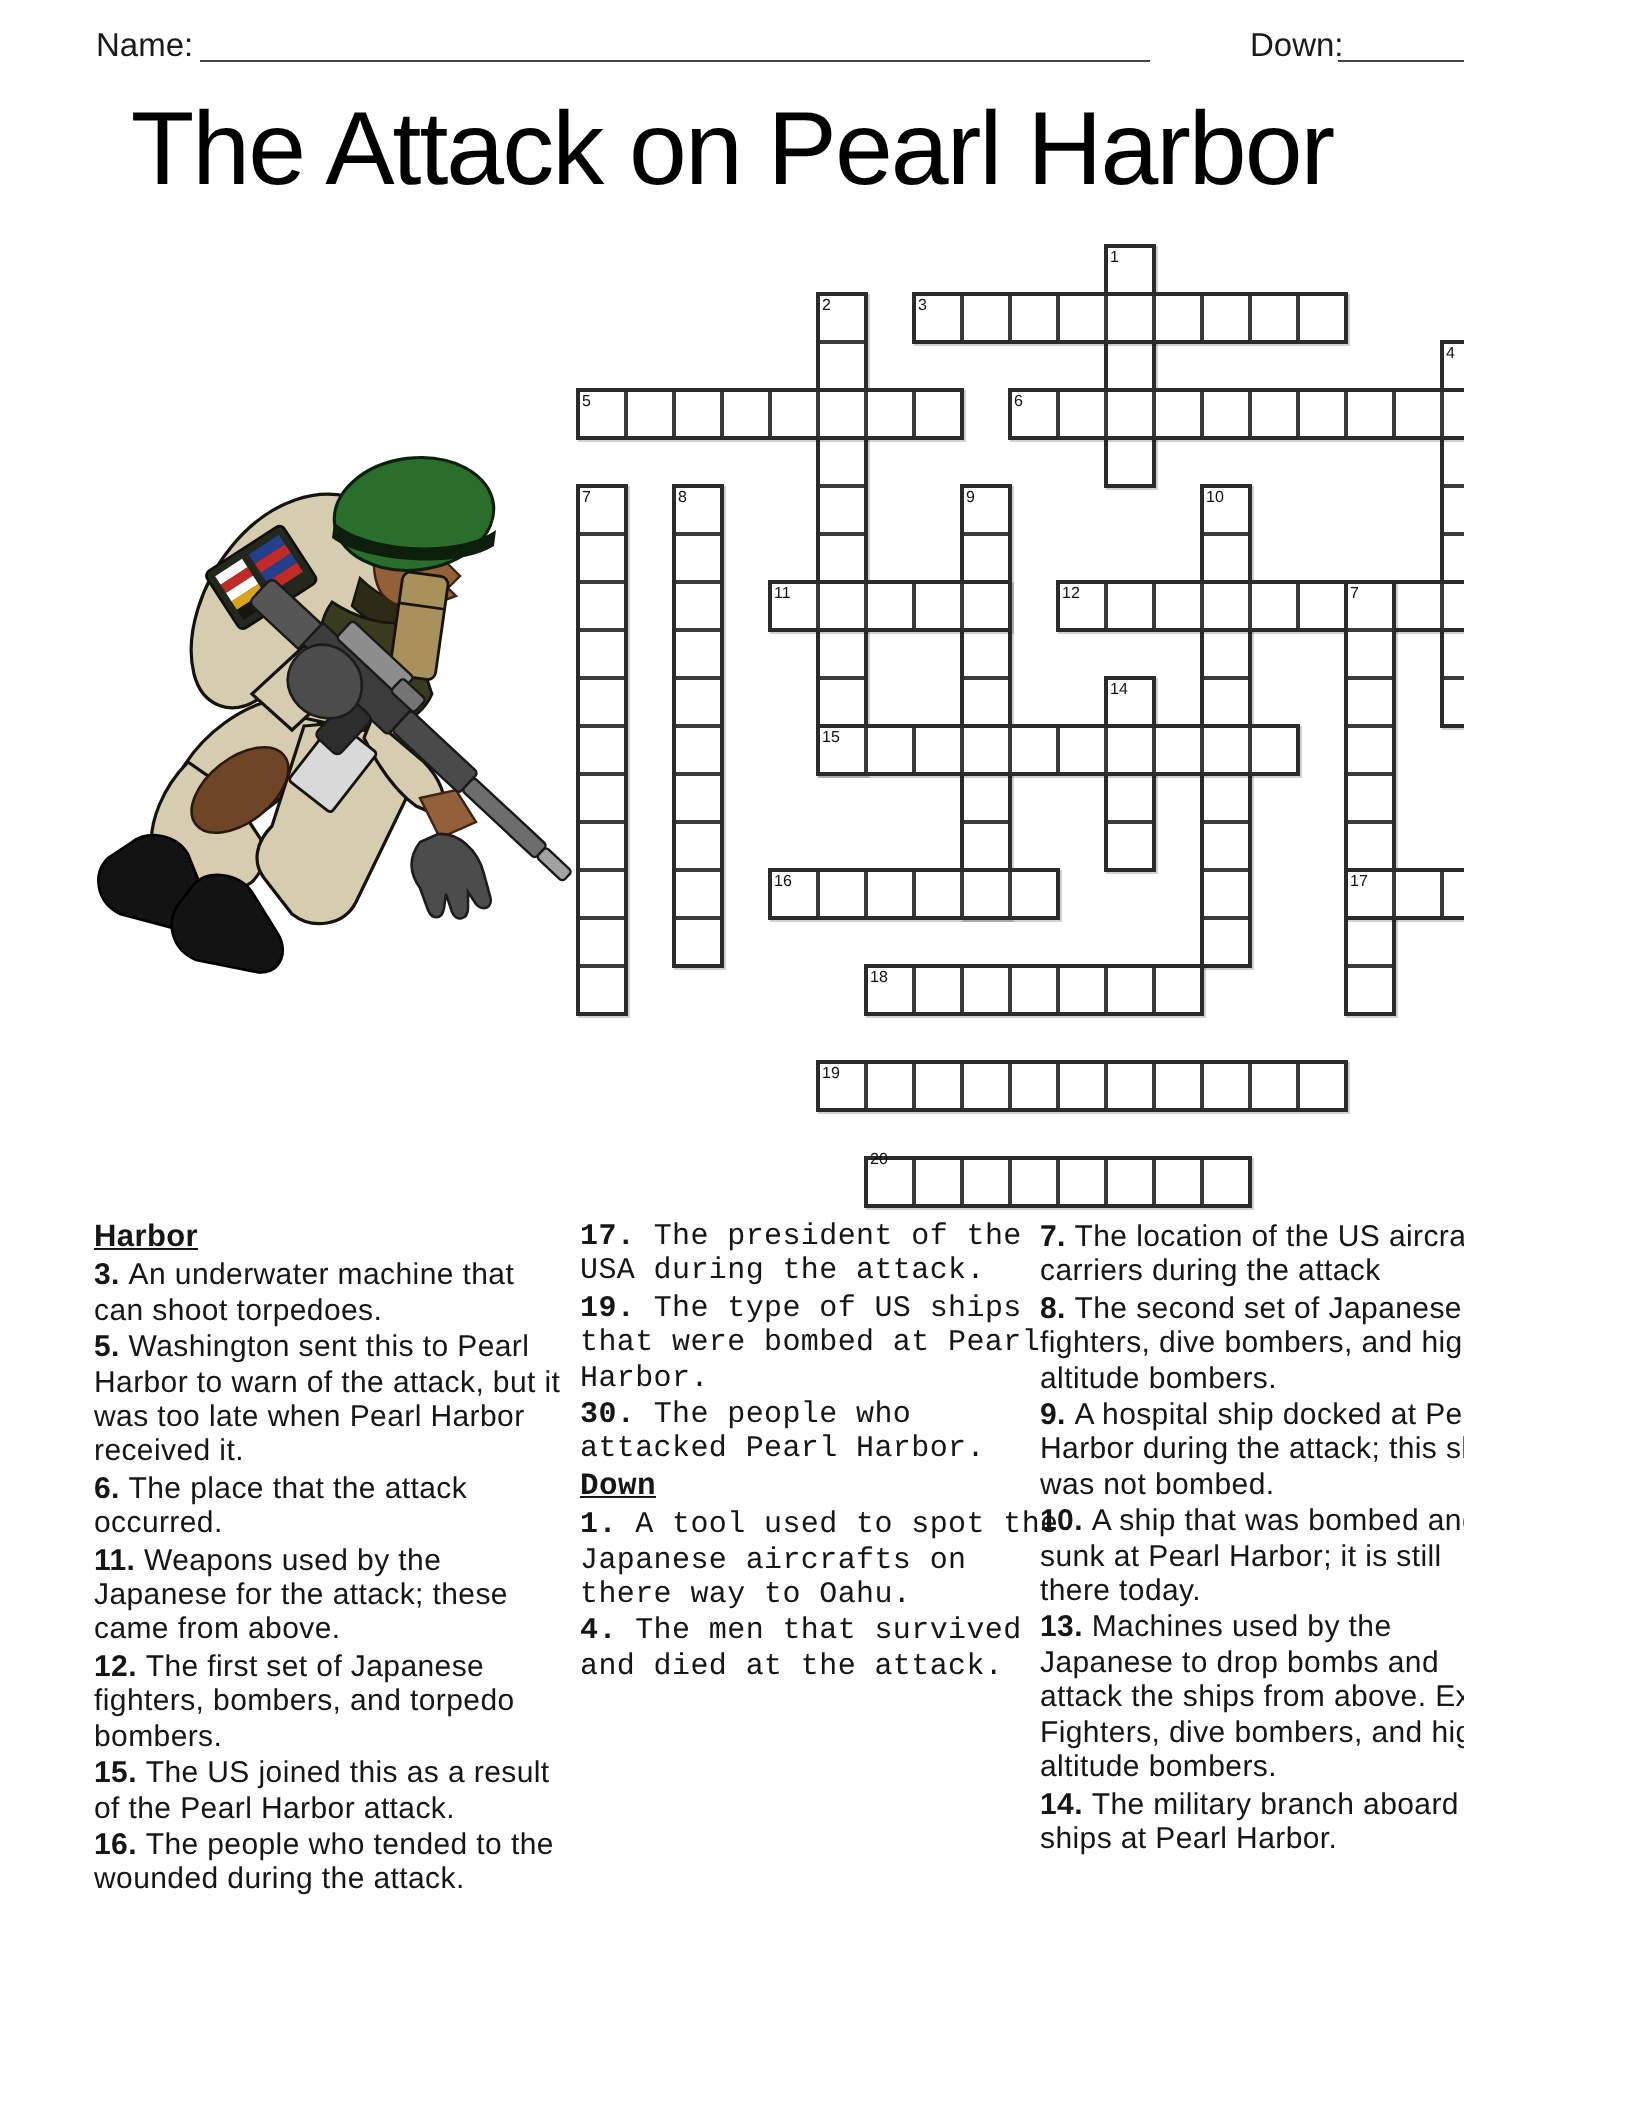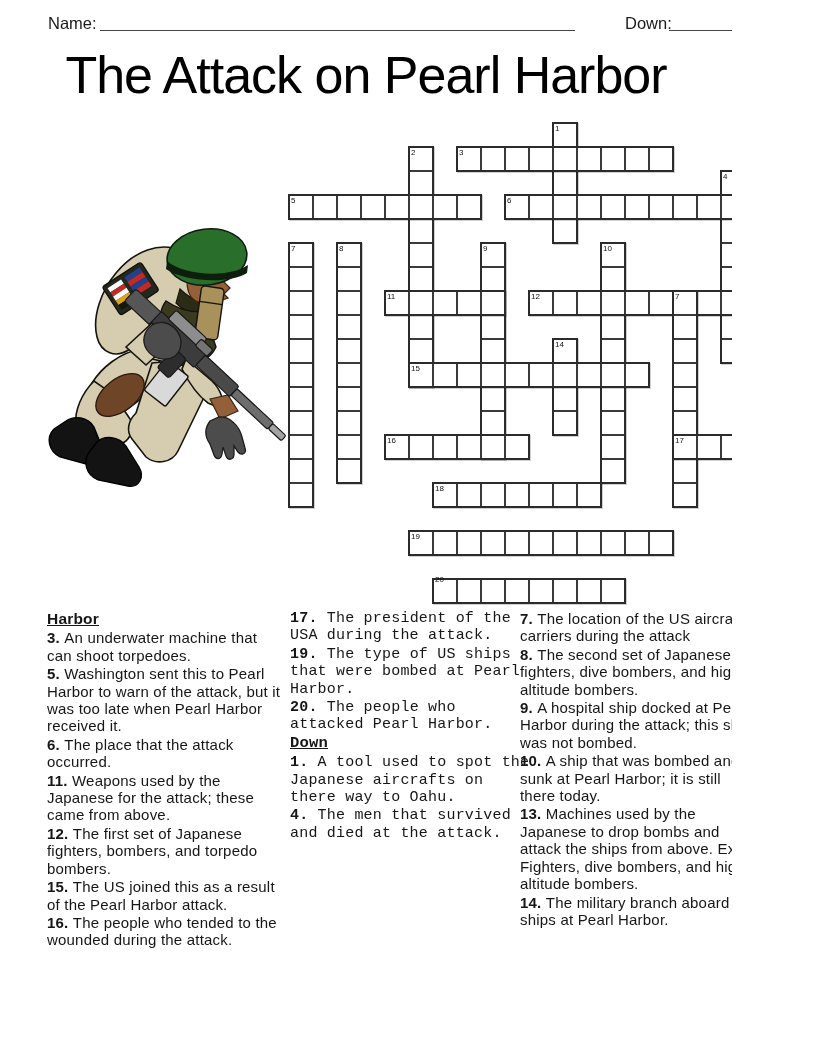--- a/index.html
+++ b/index.html
@@ -332,21 +332,21 @@
         <div class="clue"><b>5. </b>Washington sent this to Pearl Harbor to warn of the attack, but it was too late when Pearl Harbor received it.</div>
         <div class="clue"><b>6. </b>The place that the attack occurred.</div>
         <div class="clue"><b>11. </b>Weapons used by the Japanese for the attack; these came from above.</div>
         <div class="clue"><b>12. </b>The first set of Japanese fighters, bombers, and torpedo bombers.</div>
         <div class="clue"><b>15. </b>The US joined this as a result of the Pearl Harbor attack.</div>
         <div class="clue"><b>16. </b>The people who tended to the wounded during the attack.</div>
       </div>
     <div class="clue-col" id="col2">
         <div class="clue"><b>17. </b>The president of the USA during the attack.</div>
         <div class="clue"><b>19. </b>The type of US ships that were bombed at Pearl Harbor.</div>
-        <div class="clue"><b>20. </b>The people who attacked Pearl Harbor.</div>
+        <div class="clue"><b>30. </b>The people who attacked Pearl Harbor.</div>
         <div class="clue-head">Down</div>
         <div class="clue"><b>1. </b>A tool used to spot the Japanese aircrafts on there way to Oahu.</div>
         <div class="clue"><b>4. </b>The men that survived and died at the attack.</div>
       </div>
     <div class="clue-col" id="col3">
         <div class="clue"><b>7. </b>The location of the US aircraft carriers during the attack</div>
         <div class="clue"><b>8. </b>The second set of Japanese fighters, dive bombers, and high altitude bombers.</div>
         <div class="clue"><b>9. </b>A hospital ship docked at Pearl Harbor during the attack; this ship was not bombed.</div>
         <div class="clue"><b>10. </b>A ship that was bombed and sunk at Pearl Harbor; it is still there today.</div>
         <div class="clue"><b>13. </b>Machines used by the Japanese to drop bombs and attack the ships from above. Ex. Fighters, dive bombers, and high altitude bombers.</div>

